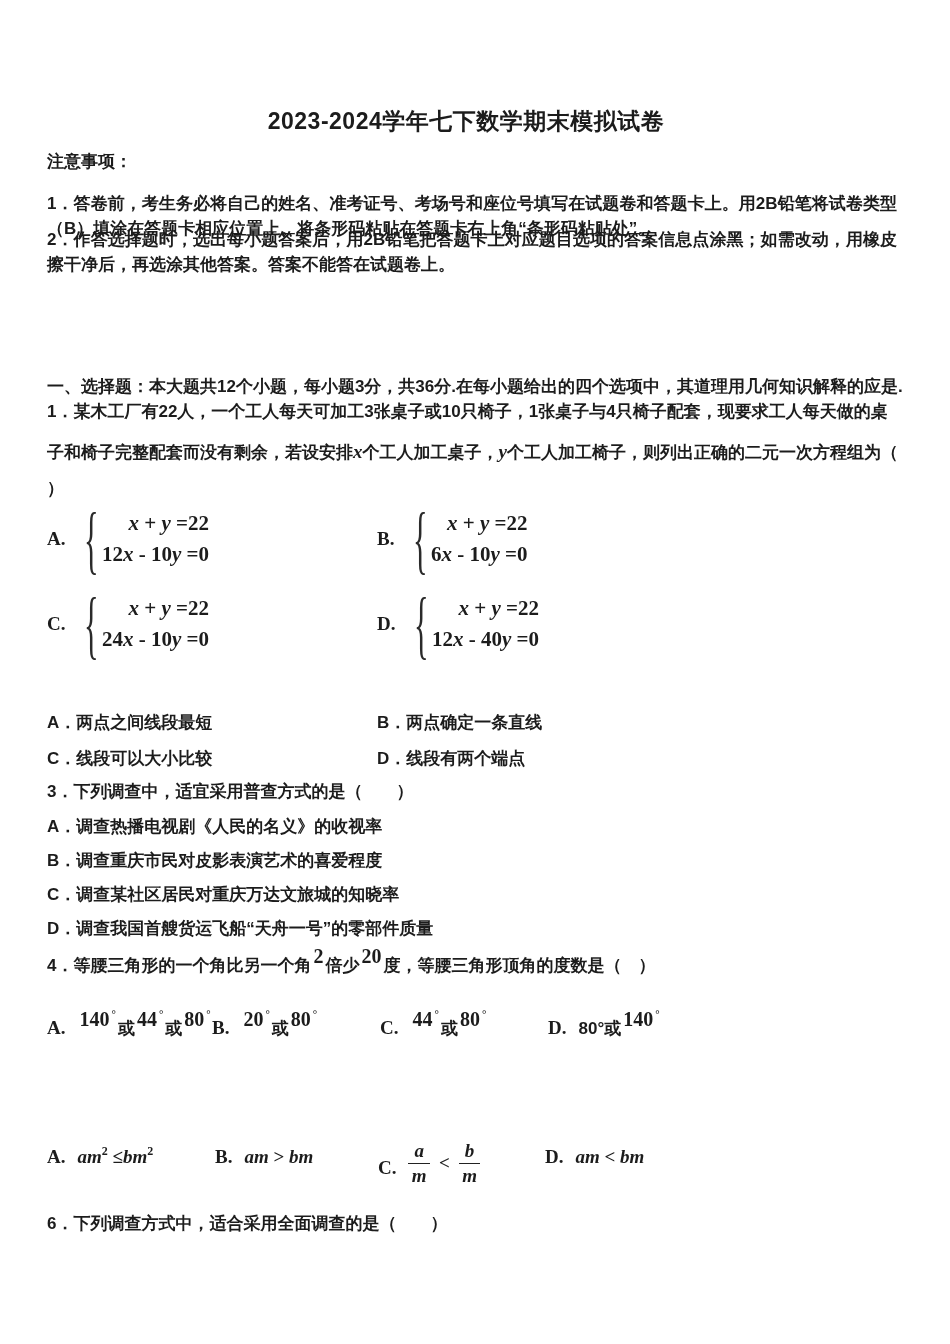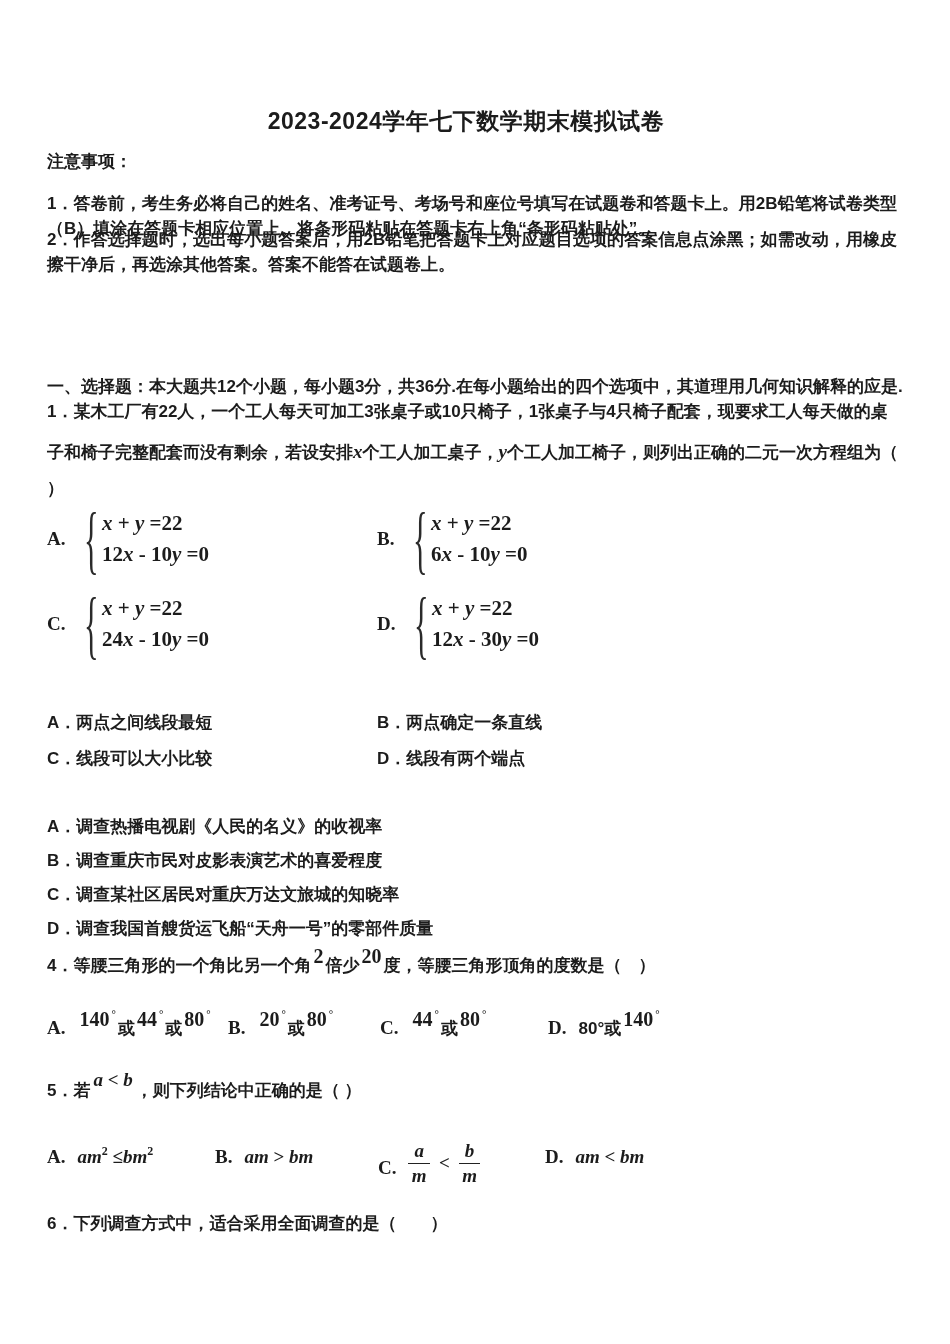--- a/index.html
+++ b/index.html
@@ -28,21 +28,21 @@
 
   
   .eqopt{position:absolute;display:flex;align-items:center;}
   .eqletter{font-family:"Liberation Serif",serif;font-weight:700;font-size:19px;margin-right:14px;}
   .brace{
     display:inline-block;font-family:"Liberation Serif",serif;font-weight:400;
     font-size:76px;line-height:68px;transform:scaleX(0.4);transform-origin:center;
     color:#2a2a2a;margin:0 -8px 0 -6px;
   }
   .eqlines{display:flex;flex-direction:column;}
-  .eqline{font-family:"Liberation Serif",serif;font-size:21px;line-height:31px;white-space:nowrap;}
+  .eqline{font-family:"Liberation Serif",serif;font-size:21px;line-height:31px;white-space:nowrap;text-align:right;}
   .eqline .run-v,.eqline .run-n{font-size:21px;}
 
   
   .optlabel{display:inline;}
 
   
   .slabel{font-family:"Liberation Serif",serif;font-weight:700;font-size:19px;margin-right:12px;}
 
   
   .frac-group{display:inline-flex;align-items:center;vertical-align:middle;position:relative;top:-6px;}
@@ -94,56 +94,56 @@
       <span class="eqlines">
         <span class="eqline"><span class="run-v">x</span><span class="run-n"> + </span><span class="run-v">y</span><span class="run-n"> =22</span></span>
         <span class="eqline"><span class="run-n">24</span><span class="run-v">x</span><span class="run-n"> - 10</span><span class="run-v">y</span><span class="run-n"> =0</span></span>
       </span>
     </span>
     <span class="eqopt" style="left:377px">
       <span class="eqletter">D.</span>
       <span class="brace">{</span>
       <span class="eqlines">
         <span class="eqline"><span class="run-v">x</span><span class="run-n"> + </span><span class="run-v">y</span><span class="run-n"> =22</span></span>
-        <span class="eqline"><span class="run-n">12</span><span class="run-v">x</span><span class="run-n"> - 30</span><span class="run-v">y</span><span class="run-n"> =0</span></span>
+        <span class="eqline"><span class="run-n">12</span><span class="run-v">x</span><span class="run-n"> - 40</span><span class="run-v">y</span><span class="run-n"> =0</span></span>
       </span>
     </span>
   </div>
 
   <div class="row" style="top:711px">
     <span style="left:47px"><span class="optlabel">A．</span><span>两点之间线段最短</span></span>
     <span style="left:377px"><span class="optlabel">B．</span><span>两点确定一条直线</span></span>
   </div>
   <div class="row" style="top:747px">
     <span style="left:47px"><span class="optlabel">C．</span><span>线段可以大小比较</span></span>
     <span style="left:377px"><span class="optlabel">D．</span><span>线段有两个端点</span></span>
   </div>
 
+  <p class="pos line17" style="top:780px">3．下列调查中，适宜采用普查方式的是（　　）</p>
   <div class="row" style="top:815px">
     <span style="left:47px"><span class="optlabel">A．</span><span>调查热播电视剧《人民的名义》的收视率</span></span>
   </div>
   <div class="row" style="top:849px">
     <span style="left:47px"><span class="optlabel">B．</span><span>调查重庆市民对皮影表演艺术的喜爱程度</span></span>
   </div>
   <div class="row" style="top:883px">
     <span style="left:47px"><span class="optlabel">C．</span><span>调查某社区居民对重庆万达文旅城的知晓率</span></span>
   </div>
   <div class="row" style="top:917px">
     <span style="left:47px"><span class="optlabel">D．</span><span>调查我国首艘货运飞船“天舟一号”的零部件质量</span></span>
   </div>
 
   <p class="pos line17" style="top:952px"><span>4．等腰三角形的一个角比另一个角</span><span class="run-r">2</span><span>倍少</span><span class="run-r">20</span><span>度，等腰三角形顶角的度数是（　）</span></p>
   <div class="row" style="top:1016px">
     <span style="left:47px"><span class="slabel">A.</span><span><span class="run-r">140</span><span class="run-rd">°</span><span>或</span><span class="run-r">44</span><span class="run-rd">°</span><span>或</span><span class="run-r">80</span><span class="run-rd">°</span></span></span>
-    <span style="left:228px"><span class="slabel">B.</span><span><span class="run-r">20</span><span class="run-rd">°</span><span>或</span><span class="run-r">80</span><span class="run-rd">°</span></span></span>
+    <span style="left:212px"><span class="slabel">B.</span><span><span class="run-r">20</span><span class="run-rd">°</span><span>或</span><span class="run-r">80</span><span class="run-rd">°</span></span></span>
     <span style="left:380px"><span class="slabel">C.</span><span><span class="run-r">44</span><span class="run-rd">°</span><span>或</span><span class="run-r">80</span><span class="run-rd">°</span></span></span>
     <span style="left:548px"><span class="slabel">D.</span><span><span>80°</span><span>或</span><span class="run-r">140</span><span class="run-rd">°</span></span></span>
   </div>
 
-  <p class="pos line17" style="top:1078px"><span>5．若</span><span class="run-rv">a &lt; b</span><span>，则下列结论中正确的是（ ）</span></p>
   <div class="row" style="top:1146px">
     <span style="left:47px"><span class="slabel">A.</span><span><span class="run-v">am</span><span class="run-sup">2</span><span class="run-n"> ≤</span><span class="run-v">bm</span><span class="run-sup">2</span></span></span>
     <span style="left:215px"><span class="slabel">B.</span><span><span class="run-v">am</span><span class="run-n"> &gt; </span><span class="run-v">bm</span></span></span>
     <span style="left:378px">
       <span class="slabel">C.</span><span class="frac-group">
           <span class="fr">
             <span class="top">a</span>
             <span class="bot">m</span>
           </span>
           <span class="fop">&lt;</span>

